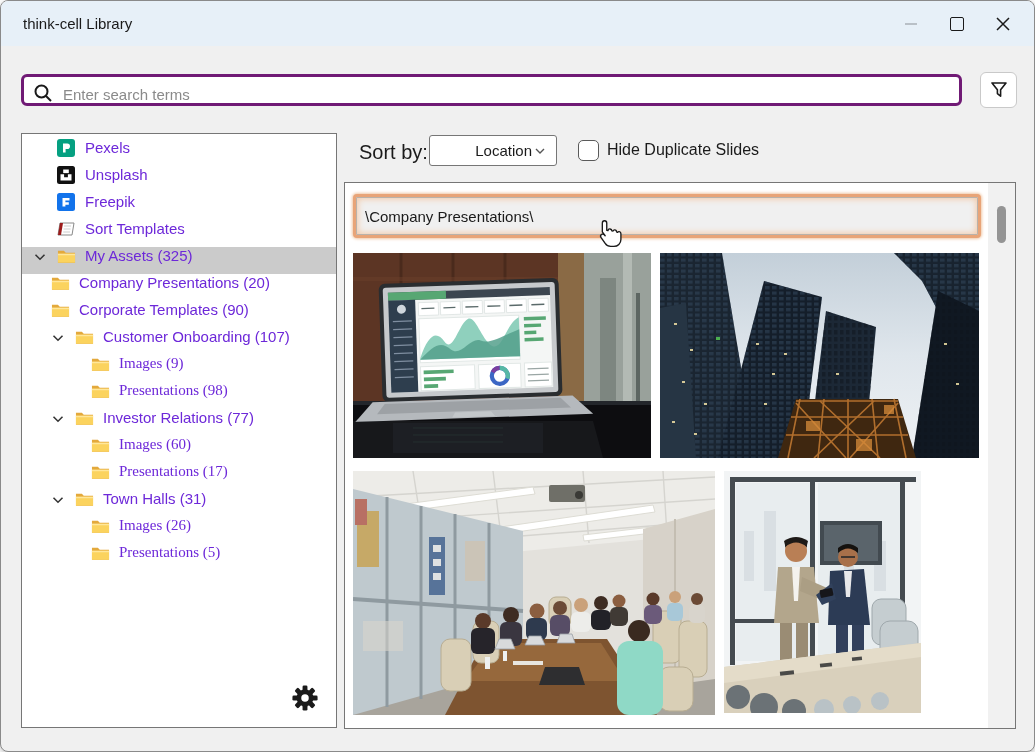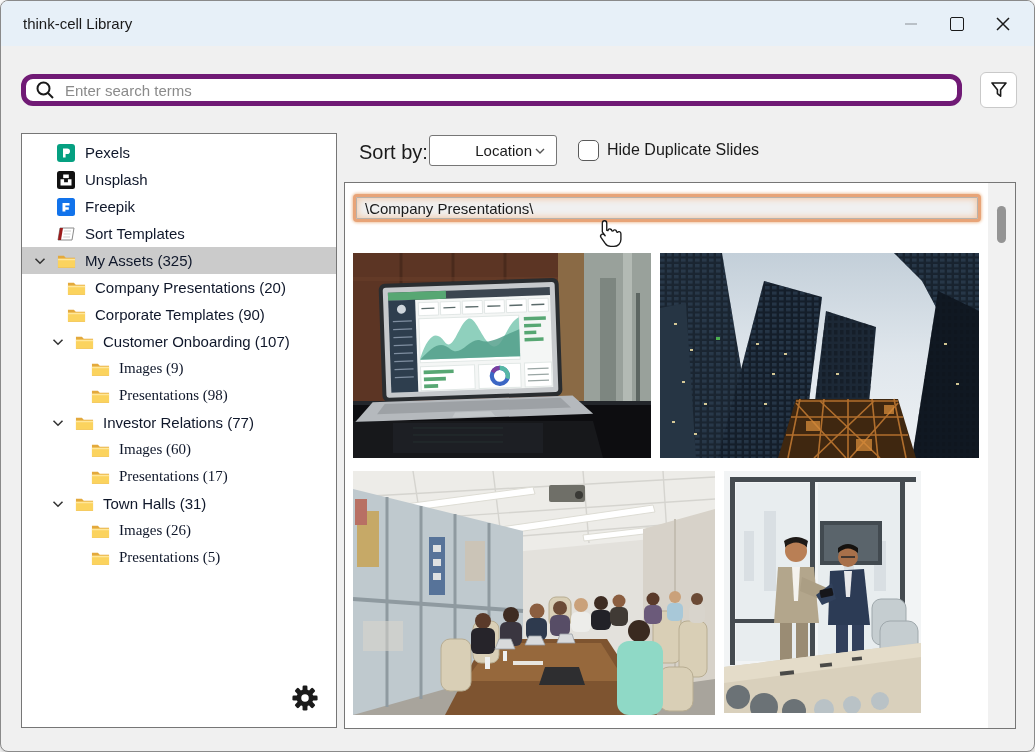--- a/index.html
+++ b/index.html
@@ -10,44 +10,44 @@
     overflow:hidden; box-shadow:0 2px 6px rgba(0,0,0,.25);
   }
   
   .titlebar { position:absolute; left:0; top:0; right:0; height:45px; background:#e7f0f8; display:flex; align-items:center; }
   .title-text { margin-left:22px; font-size:15px; color:#1a1a1a; }
   .win-controls { position:absolute; right:8px; top:0; height:45px; display:flex; }
   .win-btn { width:46px; height:45px; display:flex; align-items:center; justify-content:center; cursor:default; }
   .min-glyph { width:12px; height:2px; background:#b9c0c7; }
   .max-glyph { width:14px; height:14px; border:1.6px solid #1a1a1a; border-radius:2px; }
   
-  .search-box { position:absolute; left:20px; top:73px; width:941px; height:32px; background:#fff; border:5px solid #701a75; border-radius:12px; display:flex; align-items:center; }
+  .search-box { position:absolute; left:20px; top:73px; width:941px; height:32px; background:#fff; border:3px solid #701a75; border-radius:6px; display:flex; align-items:flex-end; }
   .search-icon { margin:0 10px 0 9px; display:flex; }
   .search-placeholder { font-size:15px; color:#8a8a8a; }
   .filter-btn { position:absolute; left:979px; top:71px; width:37px; height:36px; background:#fff; border:1px solid #c9c9c9; border-radius:6px; display:flex; align-items:center; justify-content:center; }
   
   .sidebar { position:absolute; left:20px; top:132px; width:316px; height:595px; background:#fff; border:1px solid #767676; }
   .tree { padding-top:5px; }
-  .trow { display:flex; align-items:center; height:27px; font-size:15px; color:#0f172a; white-space:nowrap; }
+  .trow { display:flex; height:27px; font-size:15px; color:#6d28d9; white-space:nowrap; }
   .trow.selected { background:#cbcbcb; }
   .d0 { padding-left:34px; } .d0.haschev { padding-left:8px; }
-  .d1 { padding-left:44px; } .d1.haschev { padding-left:26px; }
+  .d1 { padding-left:28px; } .d1.haschev { padding-left:26px; }
   .d2 { padding-left:68px;font-family:Liberation Serif, serif; }
   .chev { width:20px; height:20px; margin-right:6px; display:flex; align-items:center; justify-content:center; flex:none; }
   .ticon { width:20px; height:18px; margin-right:9px; display:flex; align-items:center; justify-content:center; flex:none; }
   .settings-btn { position:absolute; right:14px; bottom:12px; width:34px; height:34px; display:flex; align-items:center; justify-content:center; }
   
   .sort-label { position:absolute; left:358px; top:140px; font-size:20px; color:#1a1a1a; }
   .sort-select { position:absolute; left:428px; top:134px; width:128px; height:31px; background:#fff; border:1px solid #767676; border-radius:3px; display:flex; align-items:center; padding:0 8px; }
   .sort-select .val { font-size:15px; color:#1a1a1a; flex:1;text-align:right; }
   .checkbox { position:absolute; left:577px; top:139px; width:21px; height:21px; background:#fff; border:1.6px solid #5a5a5a; border-radius:5px; }
   .checkbox-label { position:absolute; left:606px; top:140px; font-size:16px; color:#1a1a1a; }
   
   .main-panel { position:absolute; left:343px; top:181px; width:672px; height:547px; background:#fff; border:1px solid #767676; }
-  .path-bar { position:absolute; left:8px; top:11px; width:628px; height:28px; background:#f0f0f0; border:3px solid #e8a478; border-radius:4px; box-shadow:inset 0 0 0 1px #b9b2ab, inset 0 0 6px 2px #f3c9a8, 0 0 3px 1px #f0c6a4; display:flex; align-items:center; padding-left:9px; }
+  .path-bar { position:absolute; left:8px; top:11px; width:628px; height:44px; background:#f0f0f0; border:3px solid #e8a478; border-radius:4px; box-shadow:inset 0 0 0 1px #b9b2ab, inset 0 0 6px 2px #f3c9a8, 0 0 3px 1px #f0c6a4; display:flex; align-items:center; padding-left:9px; }
   .path-text { font-size:15px; color:#1a1a1a; }
   .thumb { position:absolute; overflow:hidden; background:#ddd; }
   .thumb svg { display:block; }
   .t1 { left:8px;   top:70px;  width:298px; height:205px; }
   .t2 { left:315px; top:70px;  width:319px; height:205px; }
   .t3 { left:8px;   top:288px; width:362px; height:244px; }
   .t4 { left:379px; top:288px; width:197px; height:242px; }
   .scroll-track { position:absolute; right:0; top:0; width:27px; height:545px; background:#f1f1f1; }
   .scroll-thumb { position:absolute; left:9px; top:23px; width:9px; height:37px; background:#949494; border-radius:5px; }
   .cursor { position:absolute; left:591px; top:218px; width:30px; height:32px; pointer-events:none; z-index:50; }

